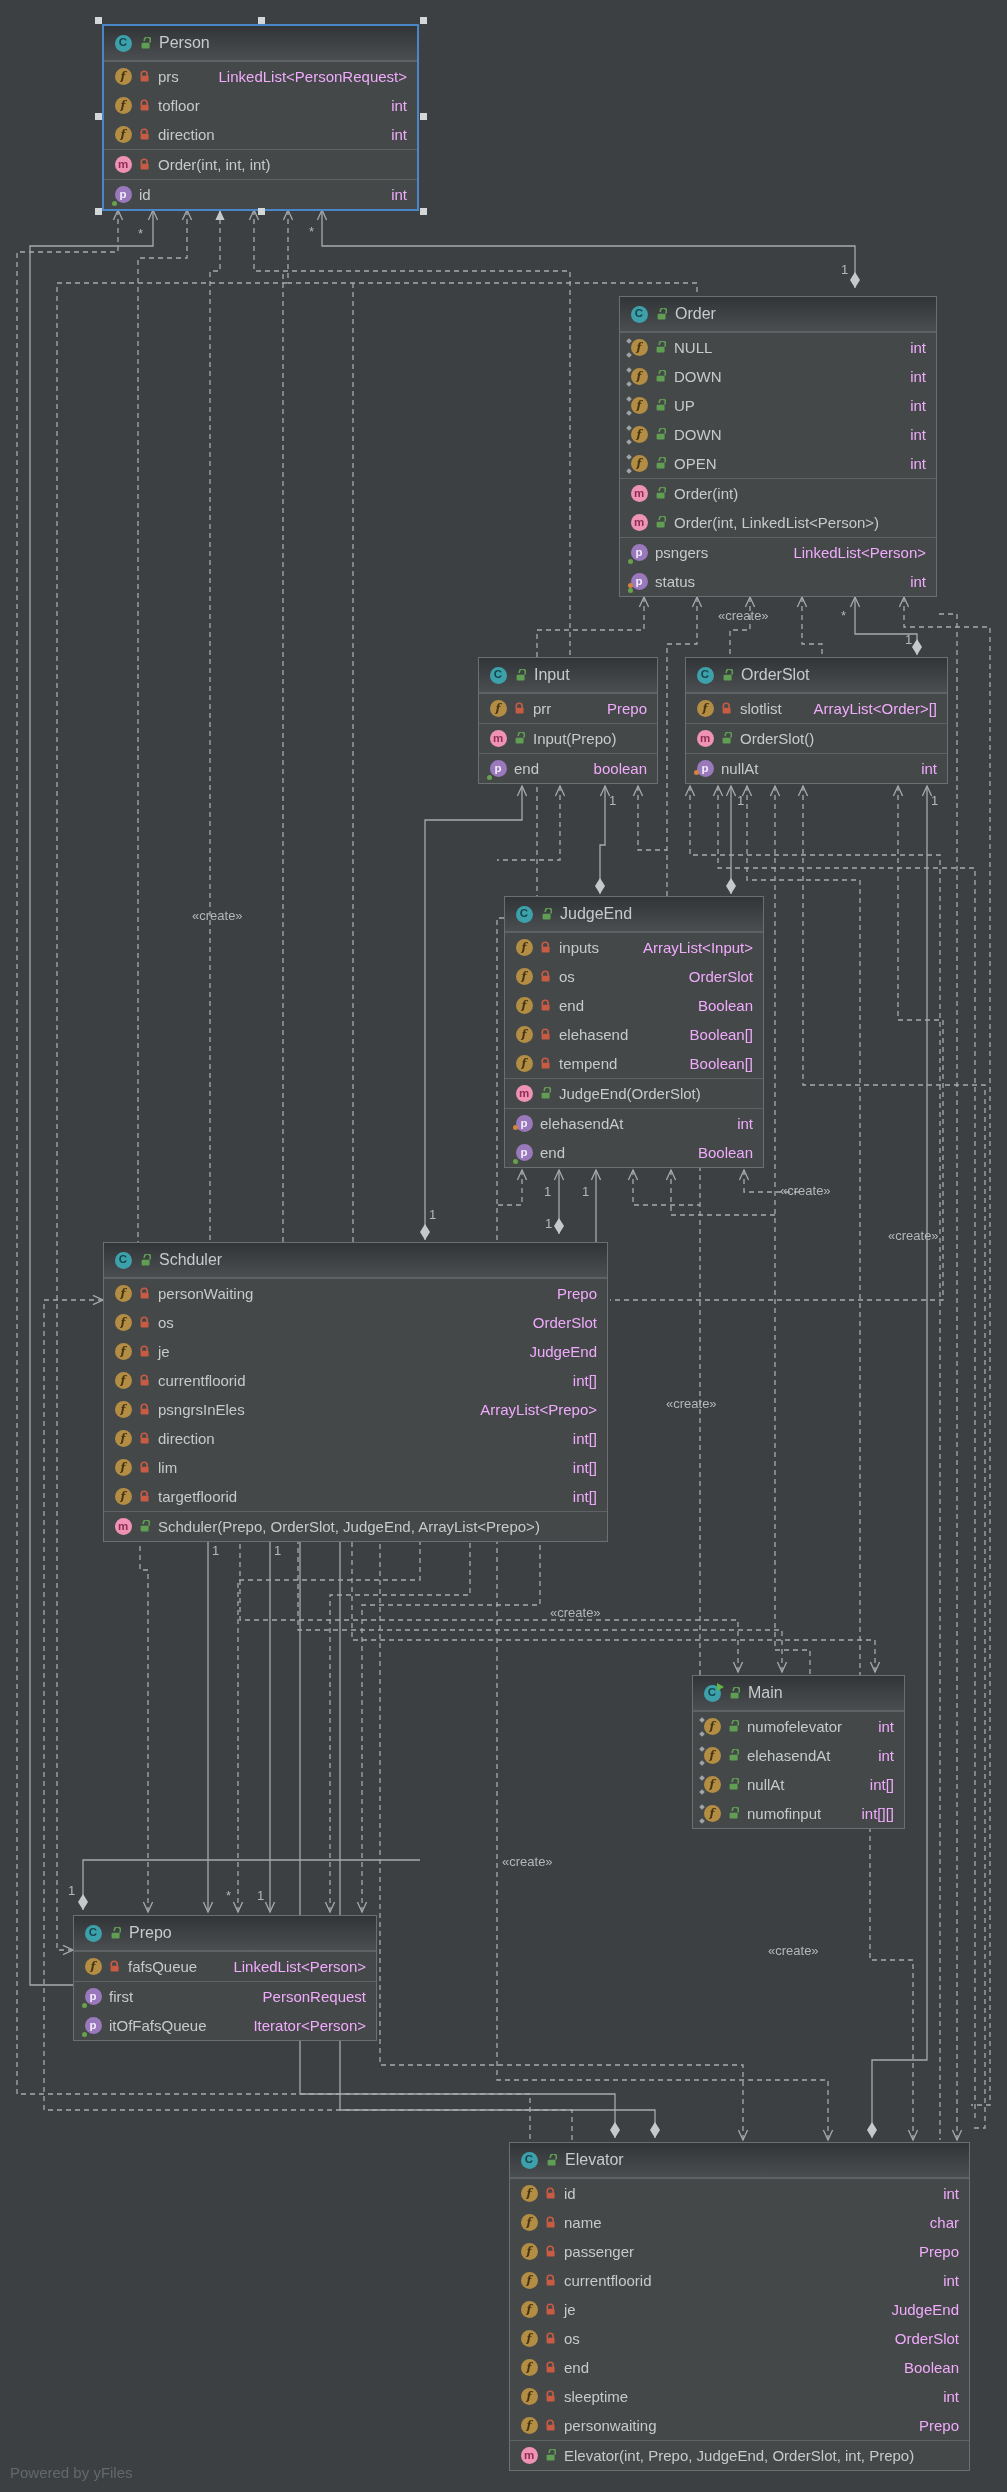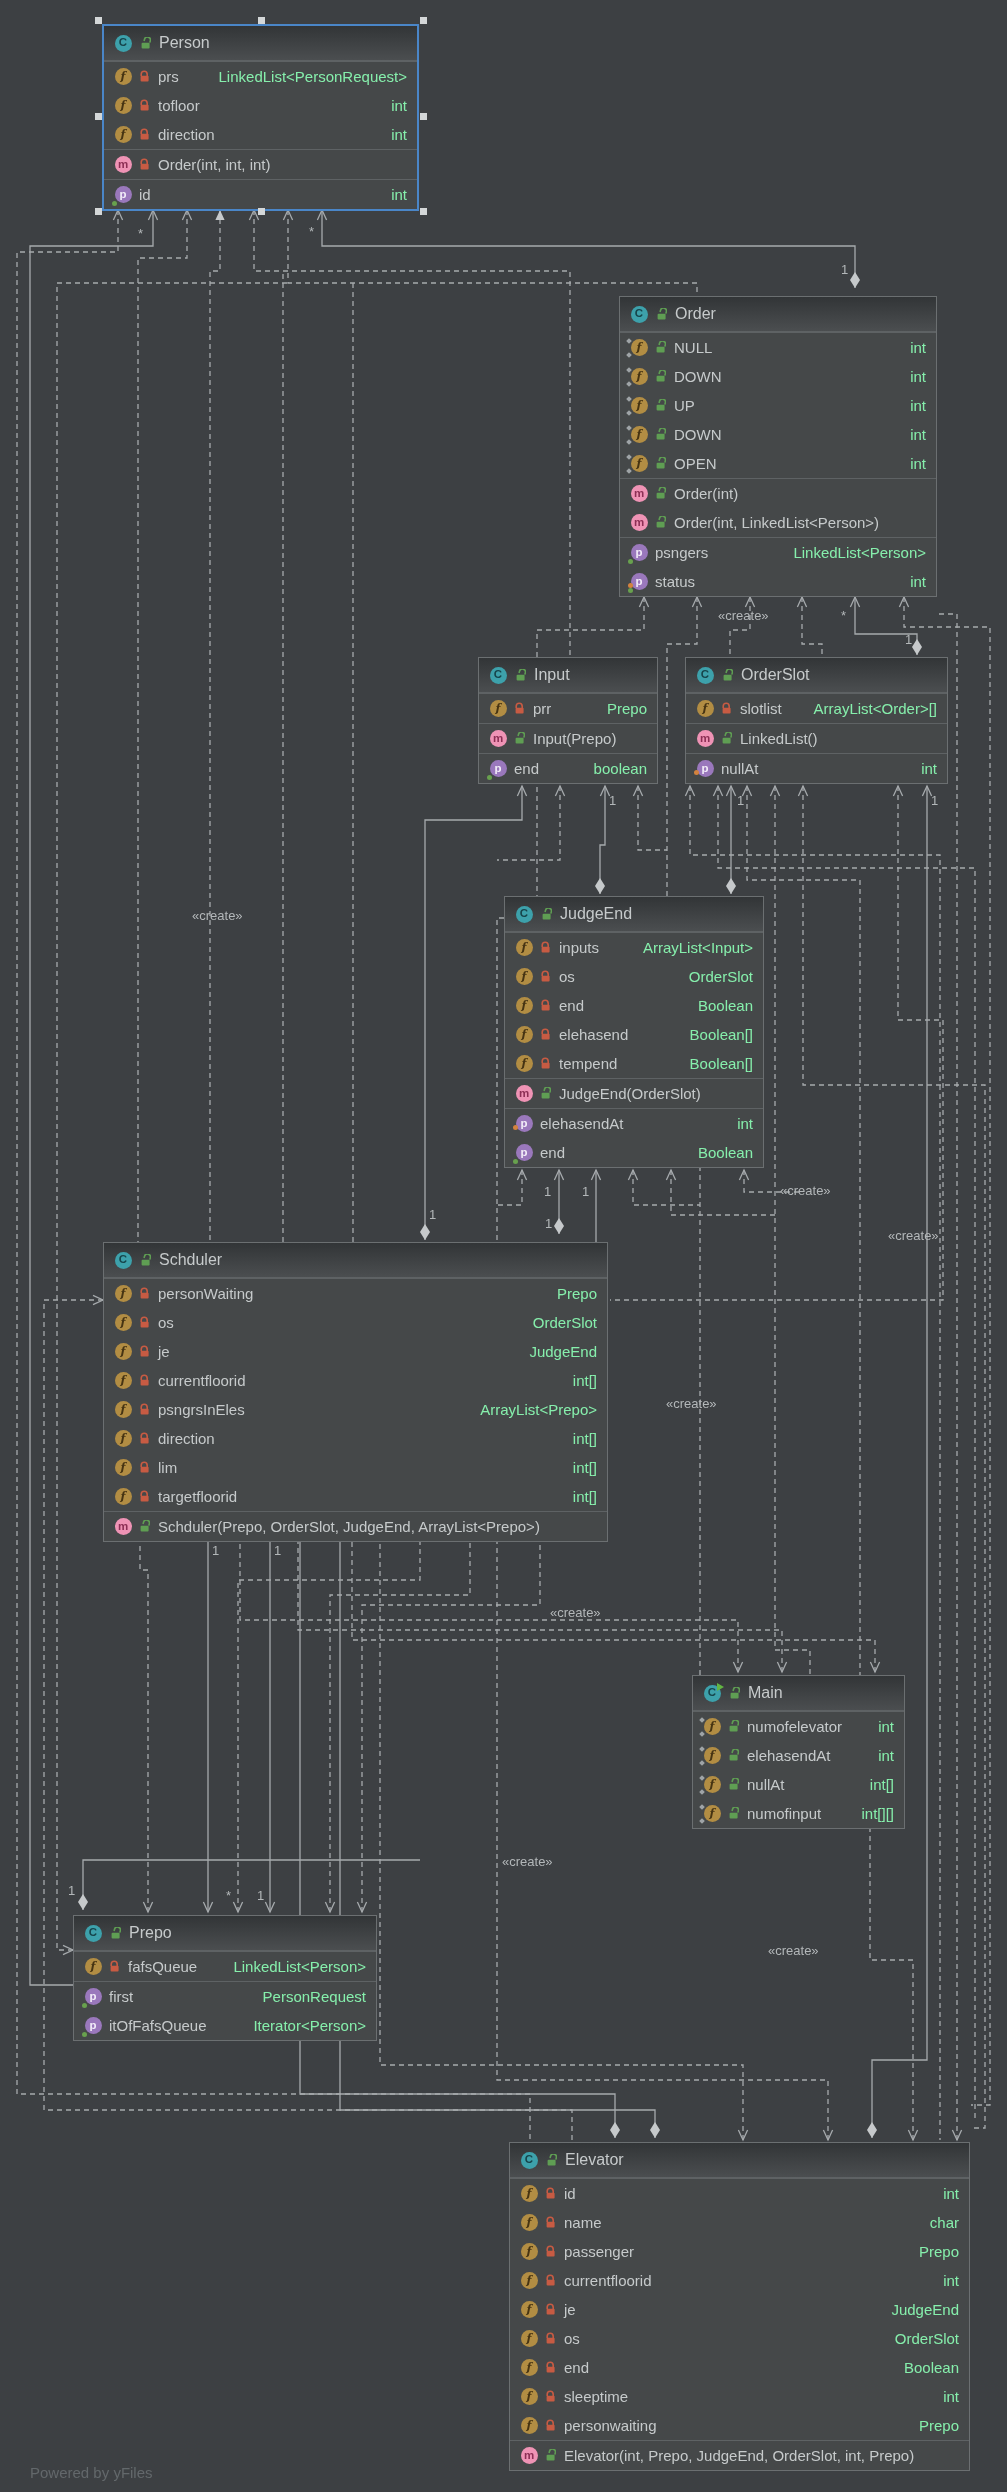--- a/index.html
+++ b/index.html
@@ -8,40 +8,40 @@
   #edges{position:absolute;left:0;top:0;width:1007px;height:2492px;}
   .cls{position:absolute;background:#454849;border:1px solid #6b6f71;box-sizing:border-box;color:#c6cacb;}
   .cls.sel{border:1px solid #4a86c8;box-shadow:0 0 0 1px #4a86c8;}
   .hdr{height:34px;display:flex;align-items:center;gap:8px;padding:0 10px;
        background:linear-gradient(#323537,#4b4e50);border-bottom:1px solid #5e6264;
        font-size:16px;color:#c9cdce;}
   .sec{border-top:1px solid #5e6264;}
   .sec:first-of-type{border-top:none;}
   .row{height:29px;display:flex;align-items:center;gap:7px;padding:0 10px;font-size:15px;}
   .mname{white-space:nowrap;color:#c6cacb;}
-  .mtype{margin-left:auto;padding-left:16px;white-space:nowrap;color:#86efac;}
+  .mtype{margin-left:auto;padding-left:16px;white-space:nowrap;color:#f0abfc;}
   .iwrap{position:relative;width:18px;height:18px;flex:none;display:flex;align-items:center;justify-content:center;}
   .circ{width:17px;height:17px;border-radius:50%;display:flex;align-items:center;justify-content:center;
         font-size:11.5px;font-weight:bold;line-height:1;}
   .c-class{background:#3da1ab;color:#17454b;}
   .c-f{background:#b28d43;color:#463413;font-style:italic;font-family:"DejaVu Serif",serif;}
   .c-m{background:#ef93b5;color:#8d2f55;}
   .c-p{background:#9a78bc;color:#f2ecf8;}
   .statmark{position:absolute;width:4px;height:4px;background:#9fa4a7;transform:rotate(45deg);}
   .sm1{left:-3px;top:0;}
   .sm2{left:-3px;bottom:0;}
   .pdot{position:absolute;width:5px;height:5px;border-radius:50%;left:-2px;}
   .pdot.g{background:#68a14e;bottom:-2px;}
   .pdot.o{background:#d3823f;bottom:3px;}
   .runov{position:absolute;right:-3px;top:-1px;width:0;height:0;
          border-top:4px solid transparent;border-bottom:4px solid transparent;border-left:7px solid #62b543;}
   .viswrap{width:12px;flex:none;display:flex;align-items:center;}
   .elabel{position:absolute;font-size:13px;color:#b3b7b9;white-space:nowrap;}
   .handle{position:absolute;width:7px;height:7px;background:#d4d7d8;}
-  #watermark{position:absolute;left:10px;top:2464px;font-size:15px;color:#63686b;margin-left:20px;}
+  #watermark{position:absolute;left:10px;top:2464px;font-size:15px;color:#63686b;}
 </style>
 </head>
 <body>
 
 <div id="canvas">
   <svg id="edges" xmlns="http://www.w3.org/2000/svg">
       <g stroke="#a6aaad" stroke-width="1.3" fill="none">
         <polyline points="118,210 118,252 17,252 17,2094 530,2094 530,2140" stroke-dasharray="5,4"></polyline>
         <polyline points="153,210 153,246 30,246 30,1985 73,1985"></polyline>
         <polyline points="187,210 187,258 138,258 138,1242" stroke-dasharray="5,4"></polyline>
@@ -460,21 +460,21 @@
           <div class="row">
               <span class="iwrap">
               <span class="circ c-m">m</span>
             </span>
             <span class="viswrap">
               <svg width="11" height="13" viewBox="0 0 11 13">
     <path d="M2.2 6 V4.2 a3 3 0 0 1 6 0 V6" fill="none" stroke="#5f9e53" stroke-width="1.6" transform="translate(2,-1.2) rotate(16 5 5)"></path>
     <rect x="1.6" y="5.8" width="8" height="5.6" rx="1" fill="#5f9e53"></rect>
               </svg>
             </span>
-              <span class="mname">LinkedList()</span>
+              <span class="mname">OrderSlot()</span>
               <span class="mtype"></span>
             </div>
         </div>
         <div class="sec">
           <div class="row">
               <span class="iwrap">
               <span class="circ c-p">p</span>
               <span class="pdot o"></span>
             </span>
               <span class="mname">nullAt</span>

